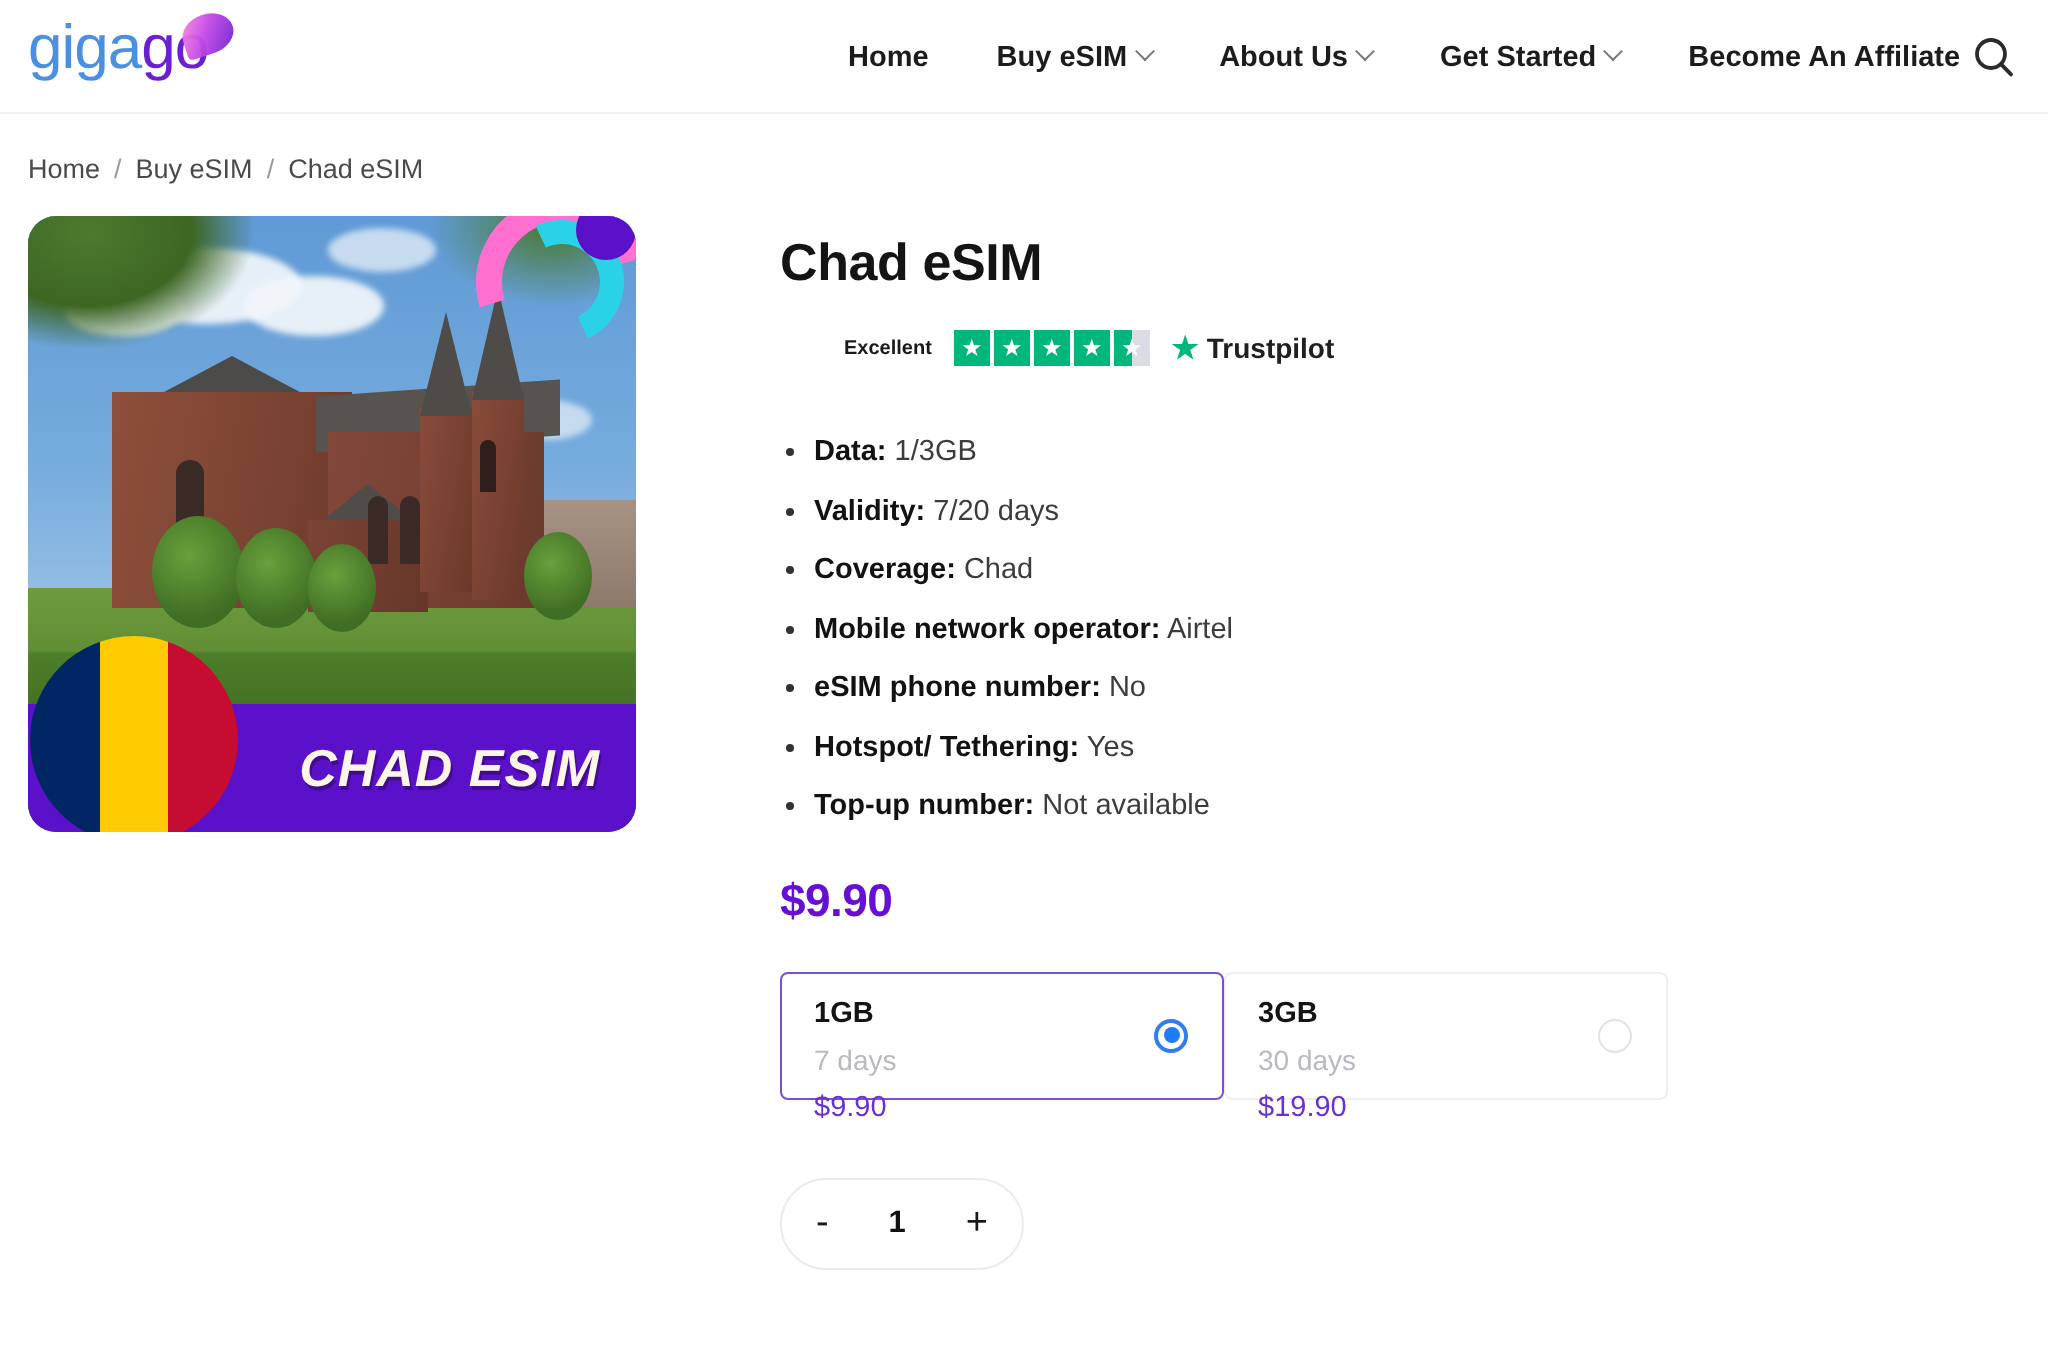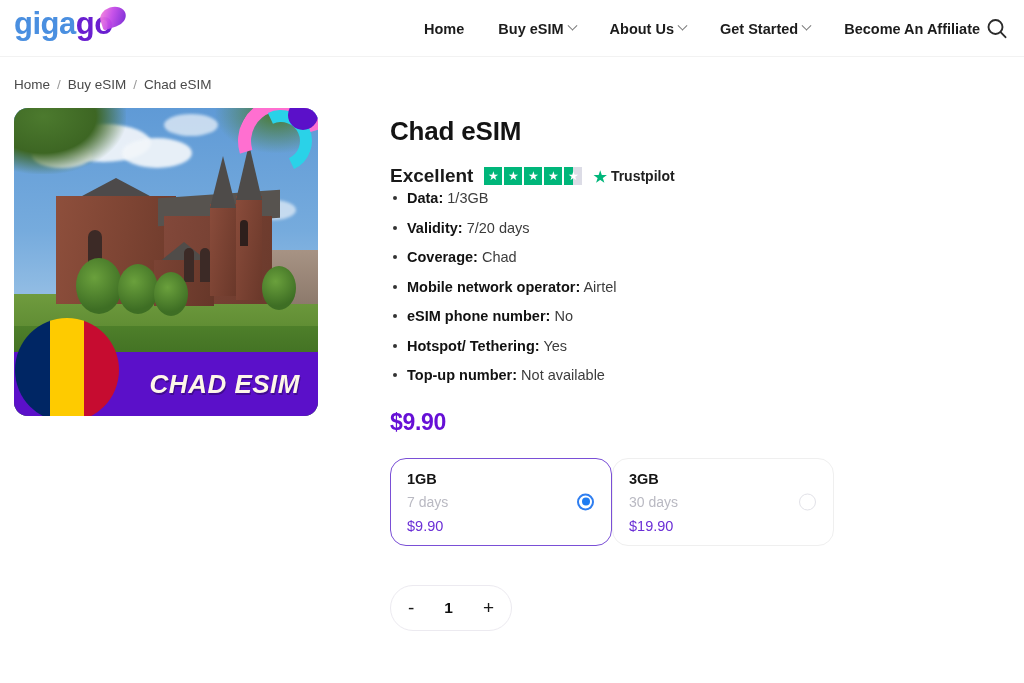--- a/index.html
+++ b/index.html
@@ -29,21 +29,21 @@
   .brand-logo {
     margin-left: 14px;
     display: flex;
     align-items: baseline;
     position: relative;
     height: 40px;
     line-height: 40px;
   }
   .brand-text {
     font-size: 31px;
-    font-weight: 700;
+    font-weight: 400;
     letter-spacing: -0.5px;
     line-height: 1;
     text-align: right;
   }
   .brand-giga { color: #4a8fe0; }
   .brand-go { color: #6a1fd0; }
   .brand-swoosh {
     position: absolute;
     right: -13px;
     top: -1px;
@@ -331,23 +331,24 @@
     color: #141414;
   }
 
   .rating-row {
     display: flex;
     align-items: center;
     gap: 11px;
     margin-top: 18px;
   }
   .rating-word {
-    font-size: 19px;
+    font-size: 10px;
     font-weight: 700;
     color: #1a1a1a;
+    margin-left: 32px;
   }
   .stars { display: flex; gap: 2px; }
   .star-box {
     width: 18px; height: 18px;
     background: #00b67a;
     display: flex; align-items: center; justify-content: center;
     position: relative;
   }
   .star-box.half { background: #dcdce6; }
   .star-box.half::before {
@@ -368,21 +369,21 @@
     display: flex;
     align-items: center;
     gap: 4px;
     font-size: 14px;
     font-weight: 600;
     color: #202020;
   }
   .tp-star { color: #00b67a; font-size: 15px; line-height: 1; }
 
   .spec-list {
-    margin-top: 4px;
+    margin-top: 36px;
     list-style: none;
   }
   .spec-list li {
     position: relative;
     padding-left: 17px;
     font-size: 14.5px;
     line-height: 1;
     margin-bottom: 15px;
     color: #3c3c3c;
   }
@@ -403,22 +404,22 @@
     color: #6610d6;
     letter-spacing: -0.3px;
   }
 
   .plan-options {
     display: flex;
     margin-top: 22px;
   }
   .plan-card {
     width: 222px;
-    height: 88px;
-    border-radius: 16px;
+    height: 64px;
+    border-radius: 4px;
     border: 1.5px solid #efefef;
     background: #ffffff;
     padding: 13px 16px 0 16px;
     position: relative;
     cursor: pointer;
   }
   .plan-card.selected {
     border: 1.5px solid #7a4fd6;
   }
   .plan-size {

